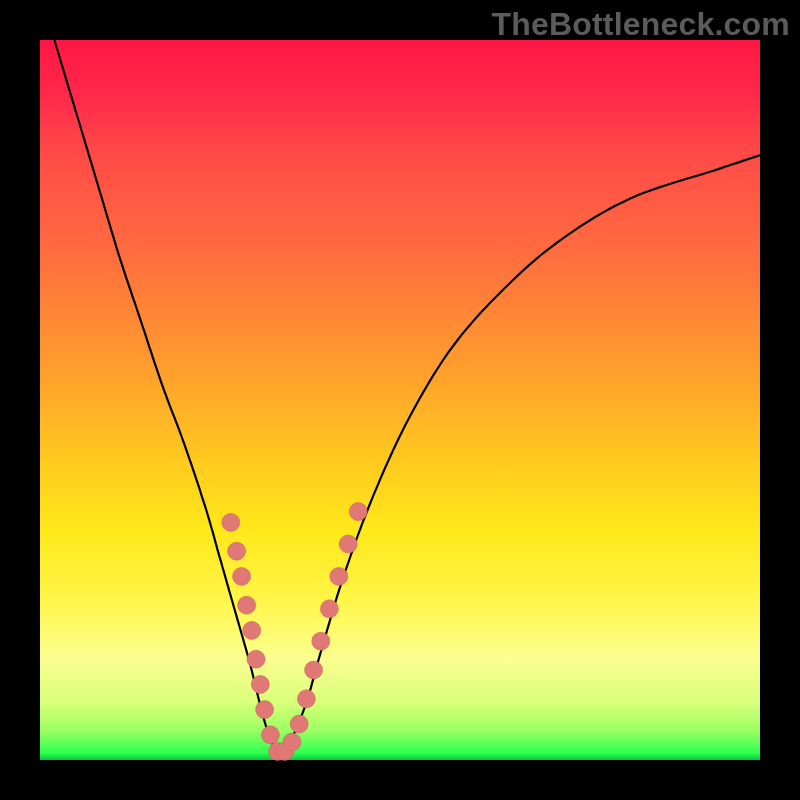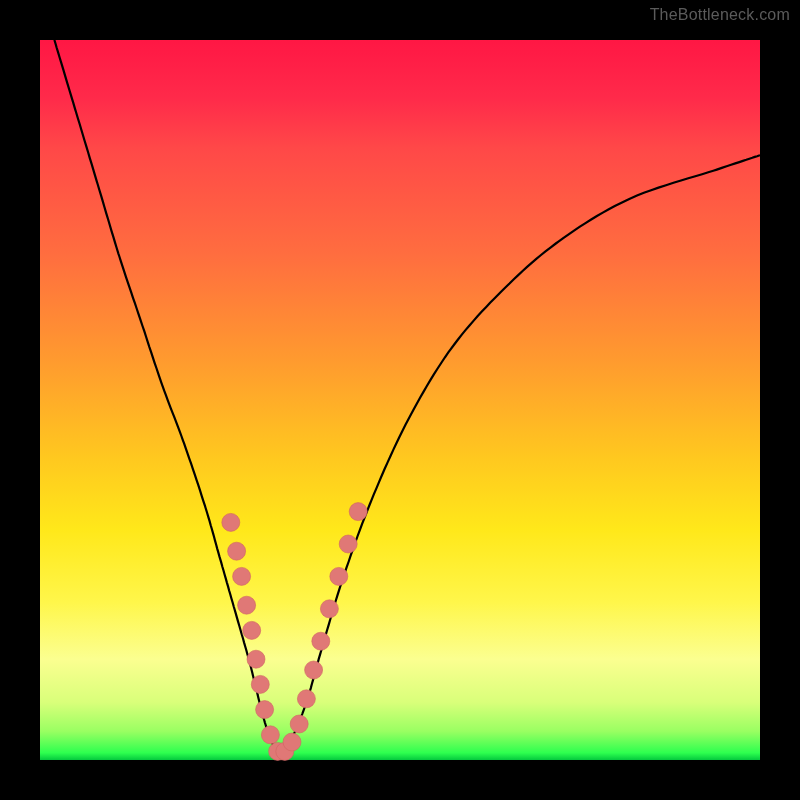--- a/index.html
+++ b/index.html
@@ -37,22 +37,22 @@
       #9aff62 96%,
       #2eff4f 99%,
       #04c93e 100%
     );
   }
   .watermark {
     position: absolute;
     top: 6px;
     right: 10px;
     color: #5b5b5b;
-    font-size: 16px;
-    font-weight: 400;
+    font-size: 32px;
+    font-weight: 700;
     letter-spacing: 0.2px;
     user-select: none;
   }
   svg.curve {
     position: absolute;
     left: 0;
     top: 0;
     width: 720px;
     height: 720px;
     overflow: visible;

